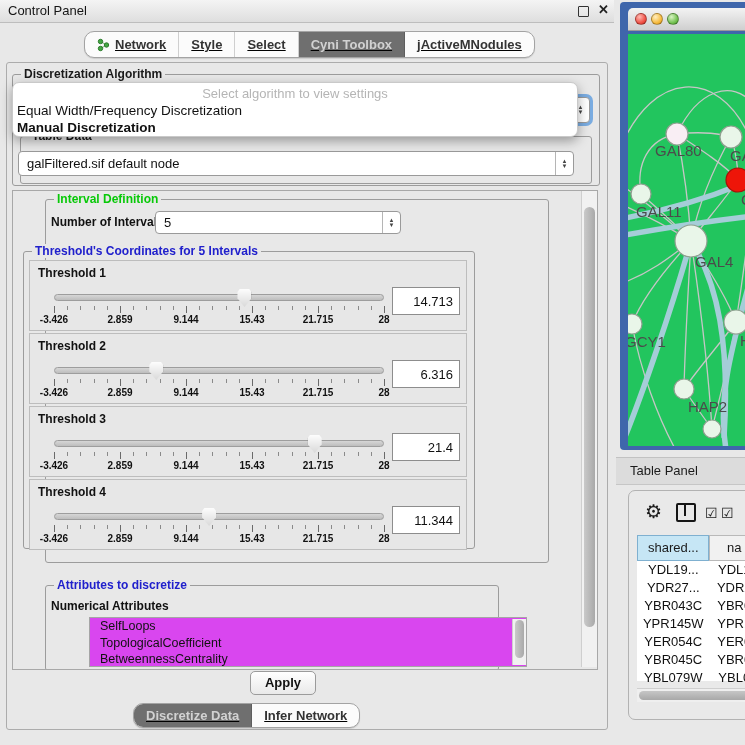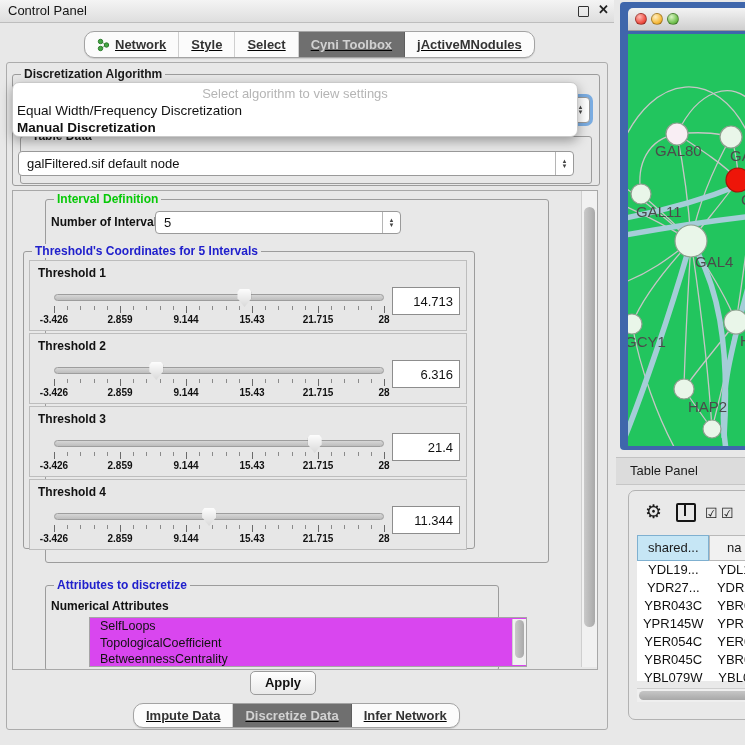--- a/index.html
+++ b/index.html
@@ -380,21 +380,20 @@
     </div>
 
     <div class="abs vscroll-track" id="main-vscroll">
       <div class="vscroll-thumb" id="main-vscroll-thumb"></div>
     </div>
   </div>
 
   <div class="abs" id="apply-btn">Apply</div>
 
   <div class="abs tabgroup" id="bottom-tabs">
-      <div class="tab">Impute Data</div>
       <div class="tab active">Discretize Data</div>
       <div class="tab">Infer Network</div>
     </div>
 
   <div class="abs" id="net-window">
     <div class="abs" id="net-titlebar">
       <span class="light" id="light-red"></span>
       <span class="light" id="light-yellow"></span>
       <span class="light" id="light-green"></span>
     </div>

